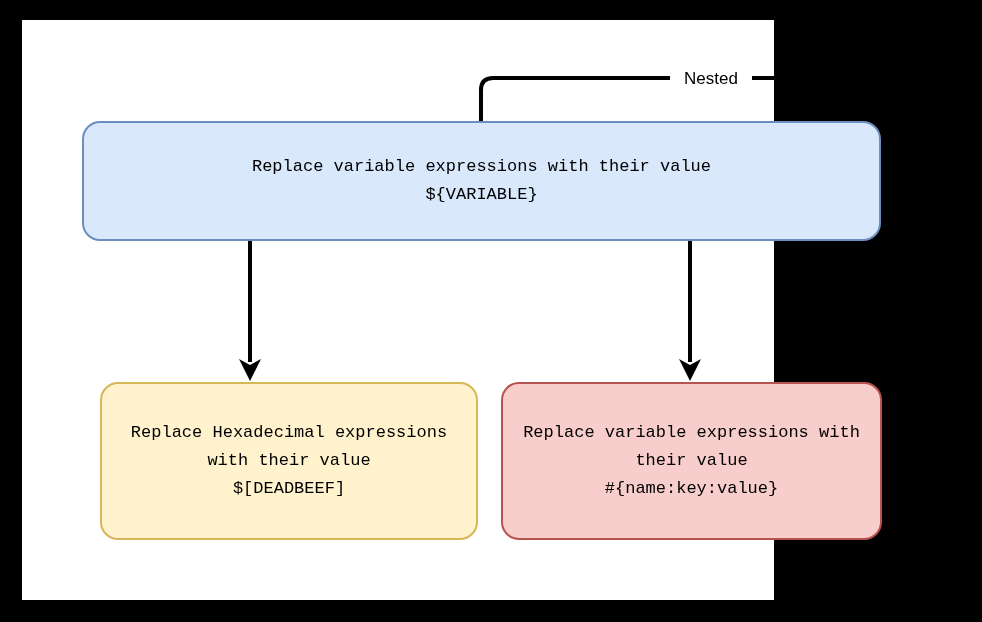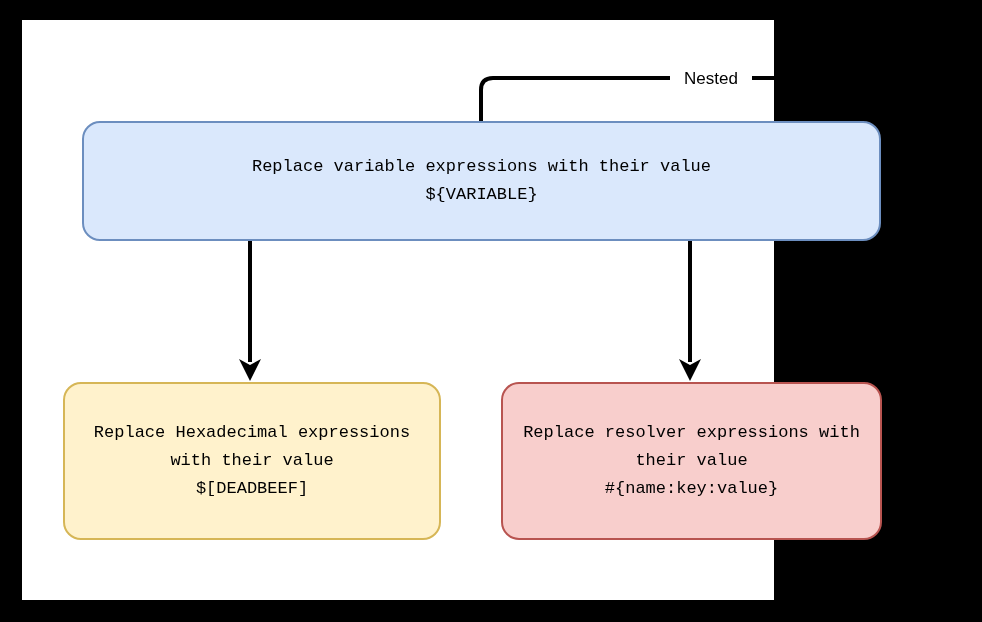--- a/index.html
+++ b/index.html
@@ -103,26 +103,26 @@
 
       <line class="edge-stroke" x1="668" y1="221" x2="668" y2="342" style="stroke: rgb(0, 0, 0);"></line>
       <polygon class="edge-fill" points="668,361 657,339 668,345 679,339" style="fill: rgb(0, 0, 0);"></polygon>
     </svg>
 
     <div class="node node-variable" style="background: rgb(218, 232, 252); border-color: rgb(108, 142, 191);">
       <div class="node-label">Replace variable expressions with their value
 ${VARIABLE}</div>
     </div>
 
-    <div class="node node-hexadecimal" style="background: rgb(255, 242, 204); border-color: rgb(214, 182, 86);">
+    <div class="node node-hexadecimal" style="background: rgb(255, 242, 204); border-color: rgb(214, 182, 86); margin-left: 37px;">
       <div class="node-label">Replace Hexadecimal expressions
 with their value
 $[DEADBEEF]</div>
     </div>
 
     <div class="node node-resolver" style="background: rgb(248, 206, 204); border-color: rgb(184, 84, 80);">
-      <div class="node-label">Replace resolver expressions with
+      <div class="node-label">Replace variable expressions with
 their value
 #{name:key:value}</div>
     </div>
 
   </div>
 </div>
 
 </body></html>

